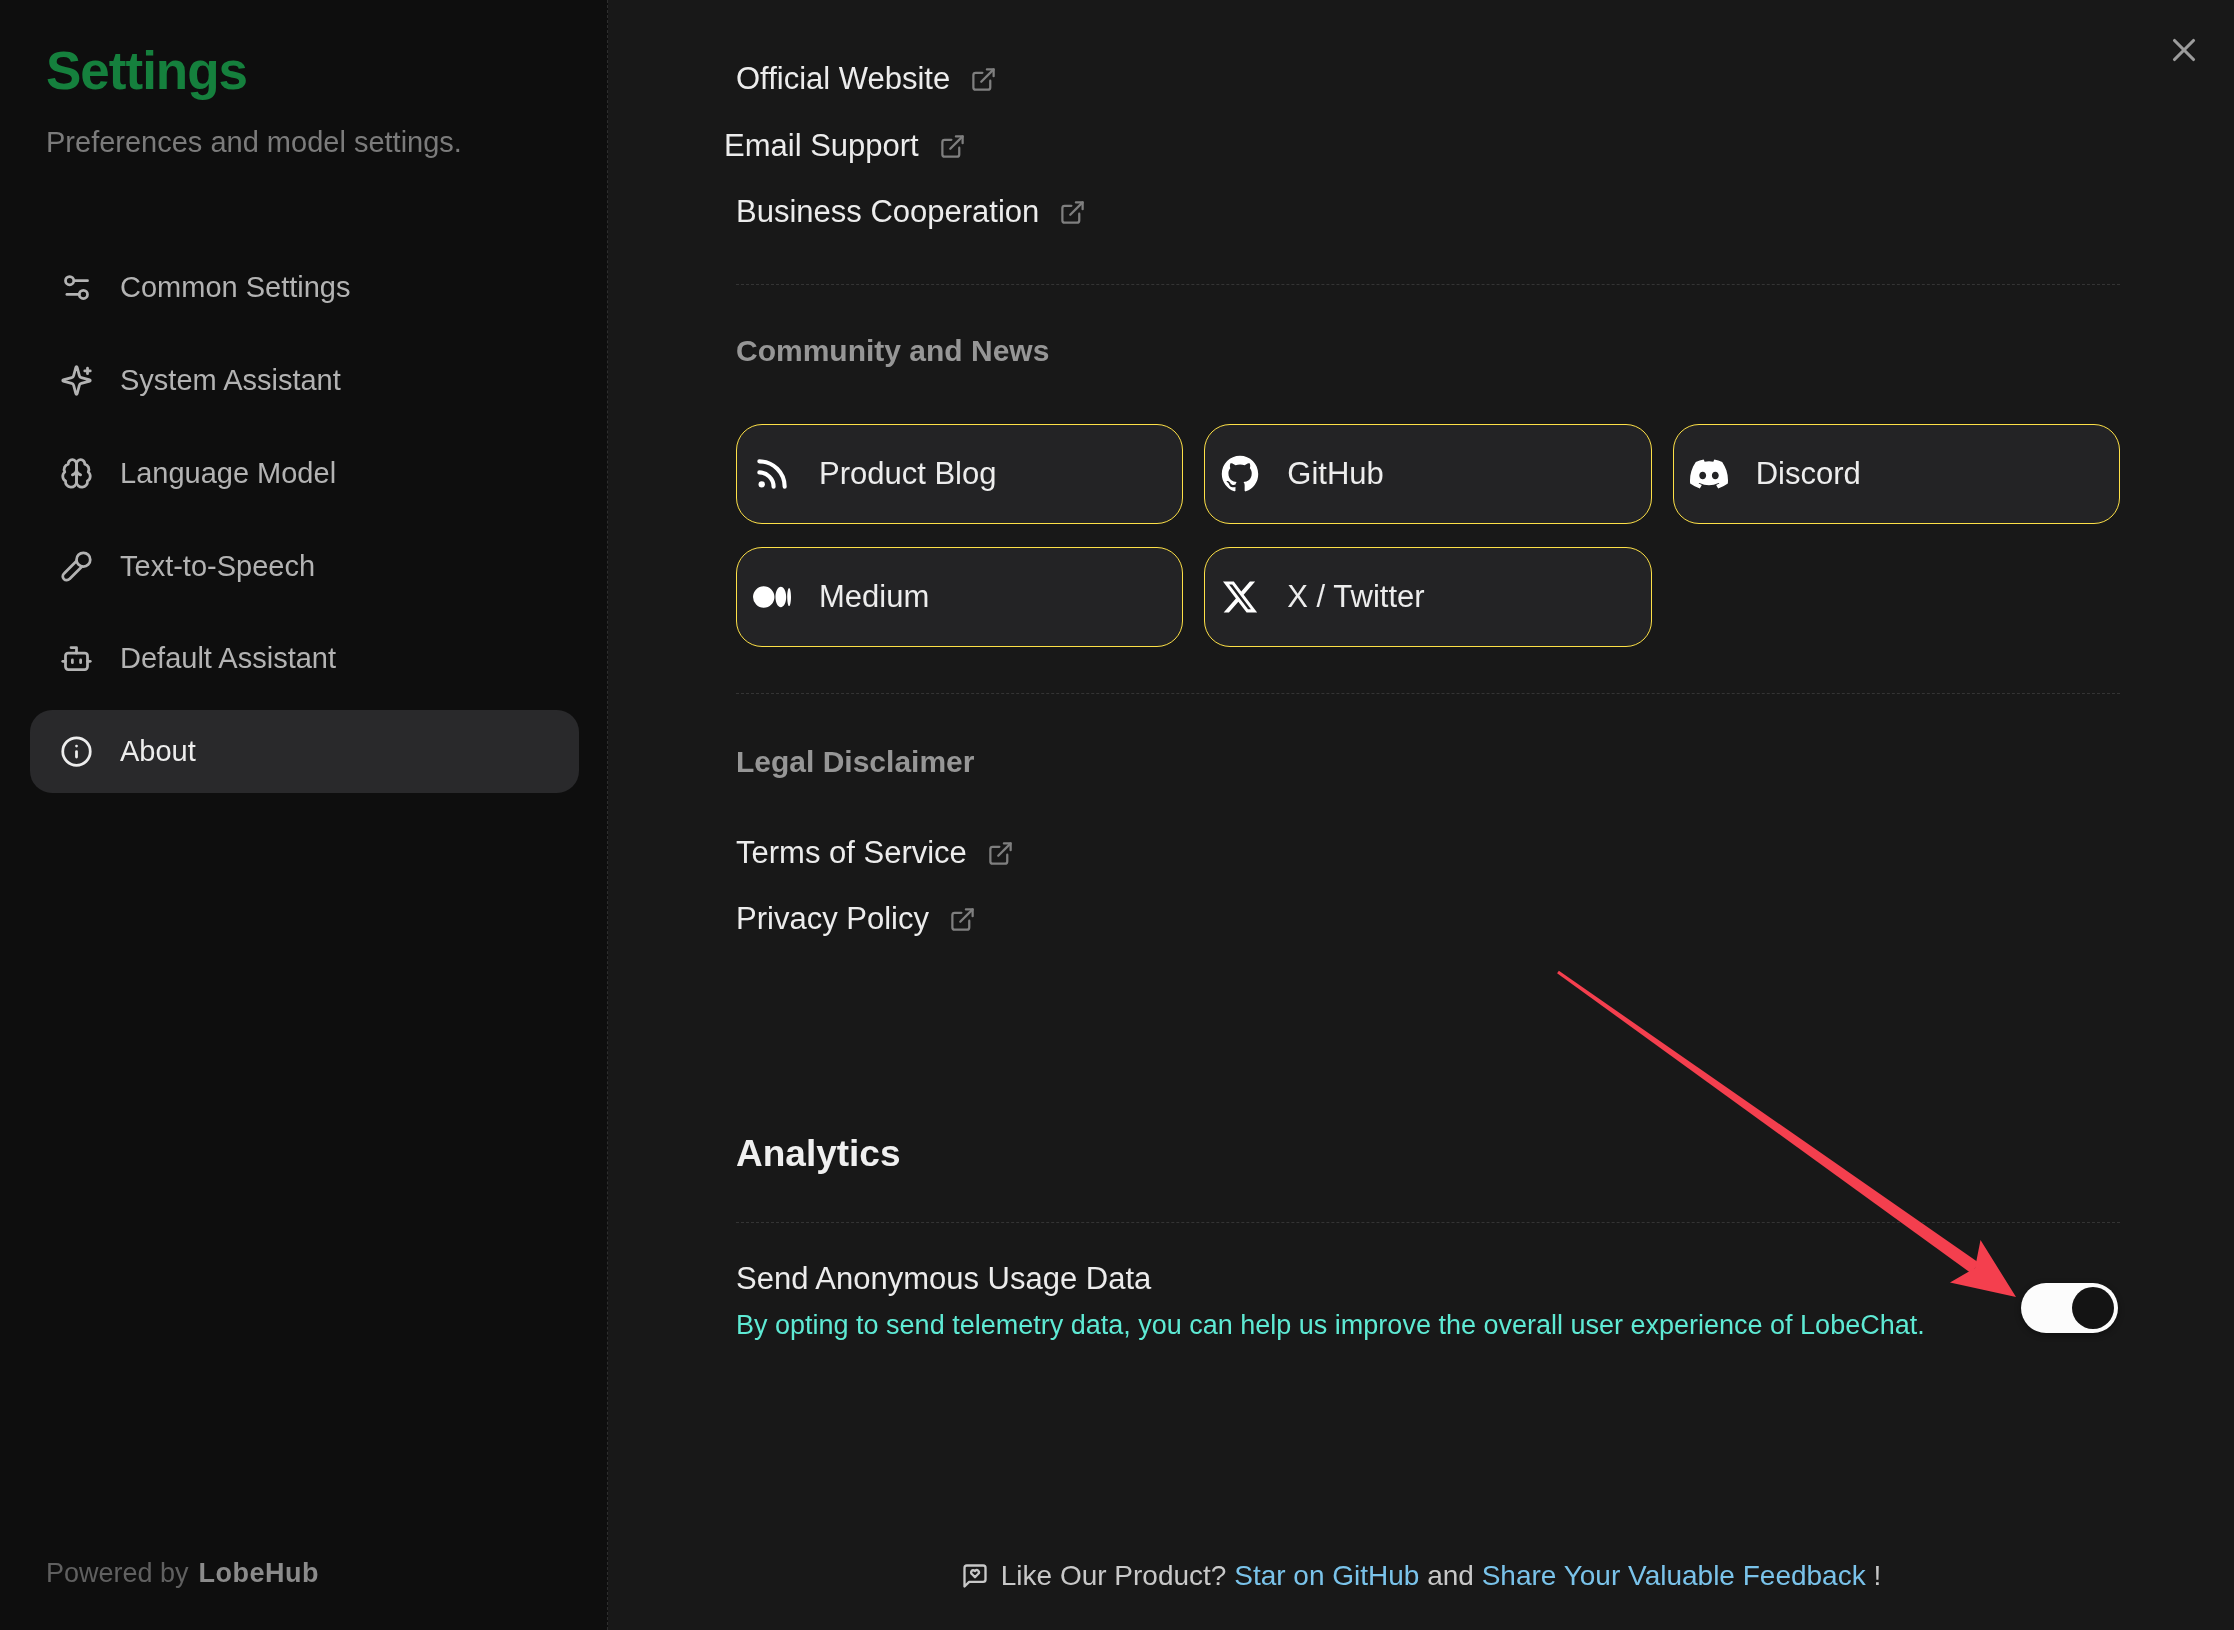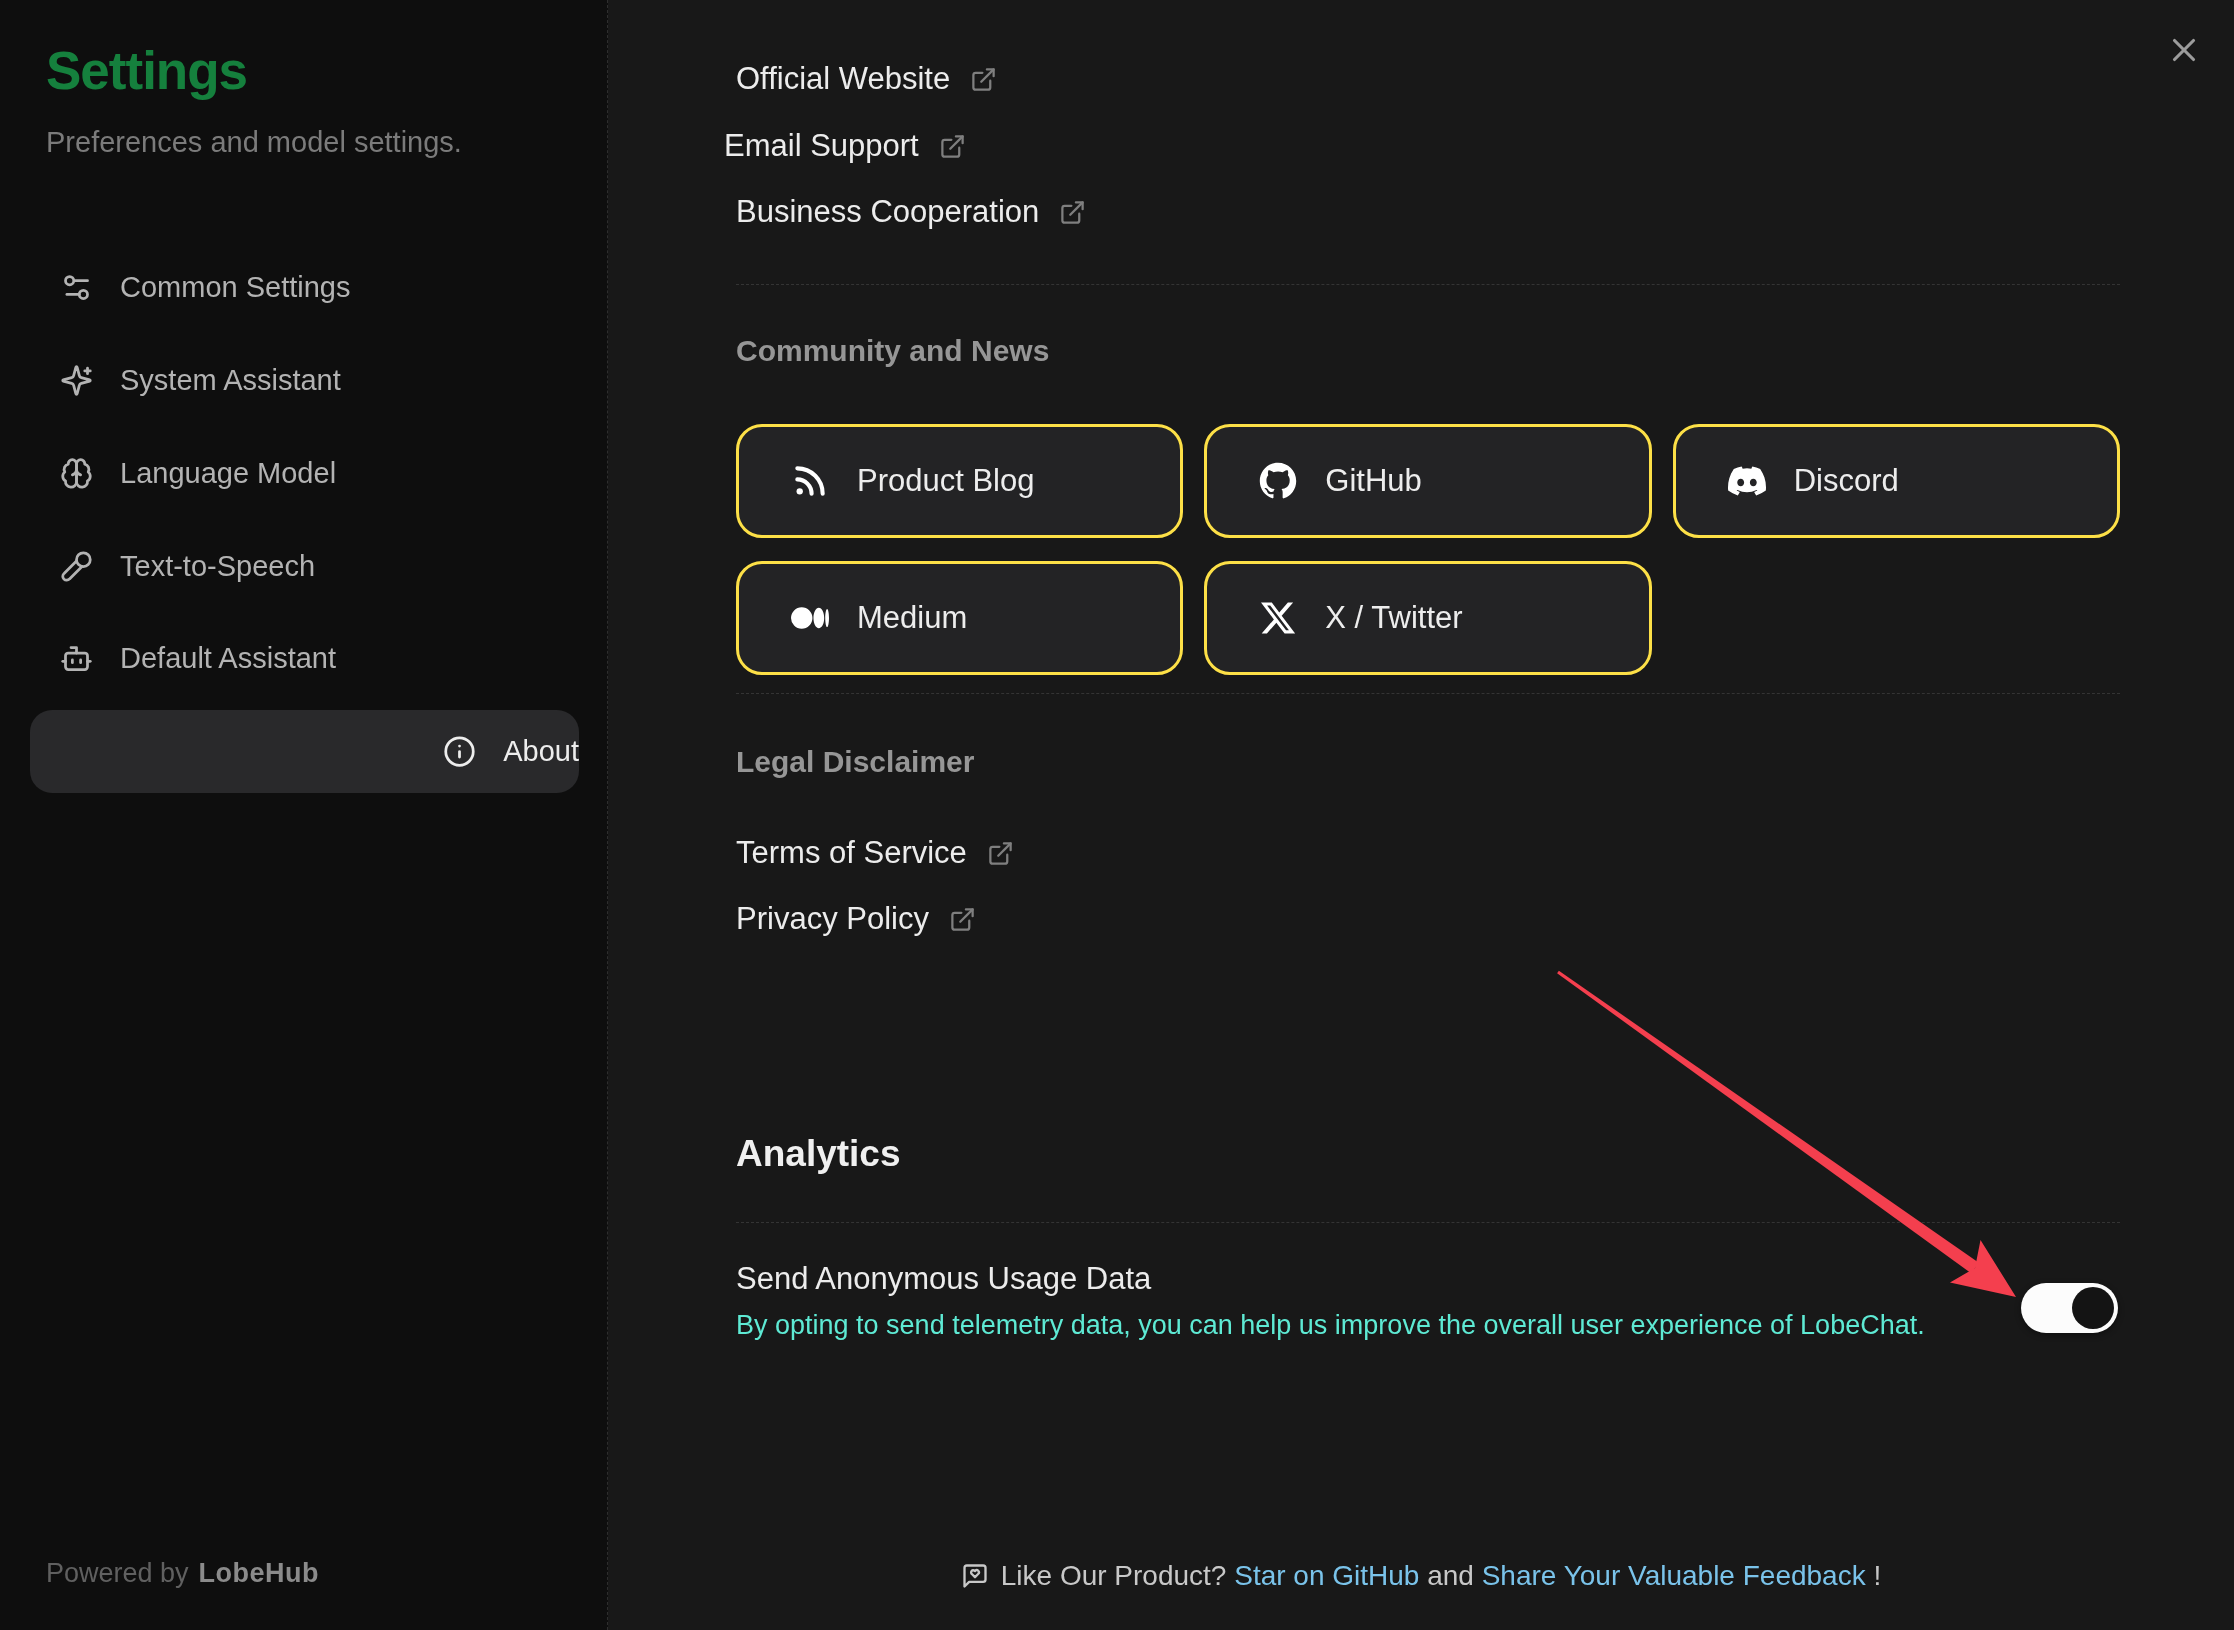--- a/index.html
+++ b/index.html
@@ -10,36 +10,36 @@
   
   .sidebar{position:absolute;left:0;top:0;width:608px;height:1630px;background:#0e0e0e;
            border-right:1px dashed #2e2e2e;}
   .sb-title{position:absolute;left:46px;top:40px;font-size:53px;font-weight:700;color:#15803d;letter-spacing:-1px;}
   .sb-subtitle{position:absolute;left:46px;top:126px;font-size:29px;color:#7b7b7b;}
   .sb-nav{position:absolute;left:18px;right:28px;top:246px;}
   .sb-item{position:absolute;left:12px;right:0;height:83px;display:flex;align-items:center;
            padding-left:30px;gap:27px;border-radius:22px;color:#b3b3b3;cursor:pointer;}
   .sb-item .lbl{font-size:29px;}
   .sb-item svg{width:33px;height:33px;flex:0 0 33px;}
-  .sb-item.selected{background:#29292b;color:#ededed;justify-content:flex-end;}
+  .sb-item.selected{background:#29292b;color:#ededed;}
   .sb-footer{position:absolute;left:46px;top:1558px;font-size:27px;color:#606060;display:flex;gap:10px;align-items:baseline;}
   .sb-footer .brand{font-weight:700;color:#8b8b8b;letter-spacing:.5px;}
 
   
   .main{position:absolute;left:608px;top:0;right:0;height:1630px;background:#181818;overflow:hidden;}
   .cut-heading{position:absolute;left:128px;top:-37px;font-size:42px;line-height:46px;font-weight:700;color:#ececec;}
   .link-row{position:absolute;display:flex;align-items:center;gap:20px;color:#ececec;font-size:31px;cursor:pointer;}
   .link-row svg{width:27px;height:27px;color:#7f7f7f;}
   .divider{position:absolute;left:128px;width:1384px;border-top:1px dashed #343434;height:0;}
   .h2{position:absolute;left:128px;font-size:30px;font-weight:700;color:#969696;}
   .h2.bright{font-size:37px;color:#f0f0f0;}
   .btn-grid{position:absolute;left:128px;top:424px;width:1384px;display:grid;
             grid-template-columns:repeat(3,1fr);column-gap:21px;row-gap:23px;}
-  .com-btn{height:114px;background:#232325;border:3px solid #fde047;border-radius:26px;
-           display:flex;align-items:center;gap:28px;padding-left:52px;color:#ededed;cursor:pointer;}
+  .com-btn{height:100px;background:#232325;border:1px solid #fde047;border-radius:26px;
+           display:flex;align-items:center;gap:28px;padding-left:16px;color:#ededed;cursor:pointer;}
   .com-btn .lbl{font-size:31px;}
   .com-btn svg{width:38px;height:38px;flex:0 0 38px;color:#fff;}
   .setting-label{position:absolute;left:128px;top:1261px;font-size:31px;color:#ececec;}
   .setting-desc{position:absolute;left:128px;top:1310px;font-size:27px;color:#5eead4;}
   .toggle{position:absolute;left:1413px;top:1283px;width:97px;height:50px;border-radius:25px;
           background:#fcfcfc;cursor:pointer;box-shadow:0 2px 6px rgba(0,0,0,.4);}
   .toggle .knob{position:absolute;top:4px;right:4px;width:42px;height:42px;border-radius:50%;background:#141414;}
   .main-footer{position:absolute;left:0;right:0;top:1560px;text-align:center;font-size:28px;color:#c8c8c8;}
   .main-footer svg{width:28px;height:28px;vertical-align:-5px;margin-right:12px;color:#c8c8c8;}
   .main-footer .lnk{color:#7ac3ea;cursor:pointer;}

